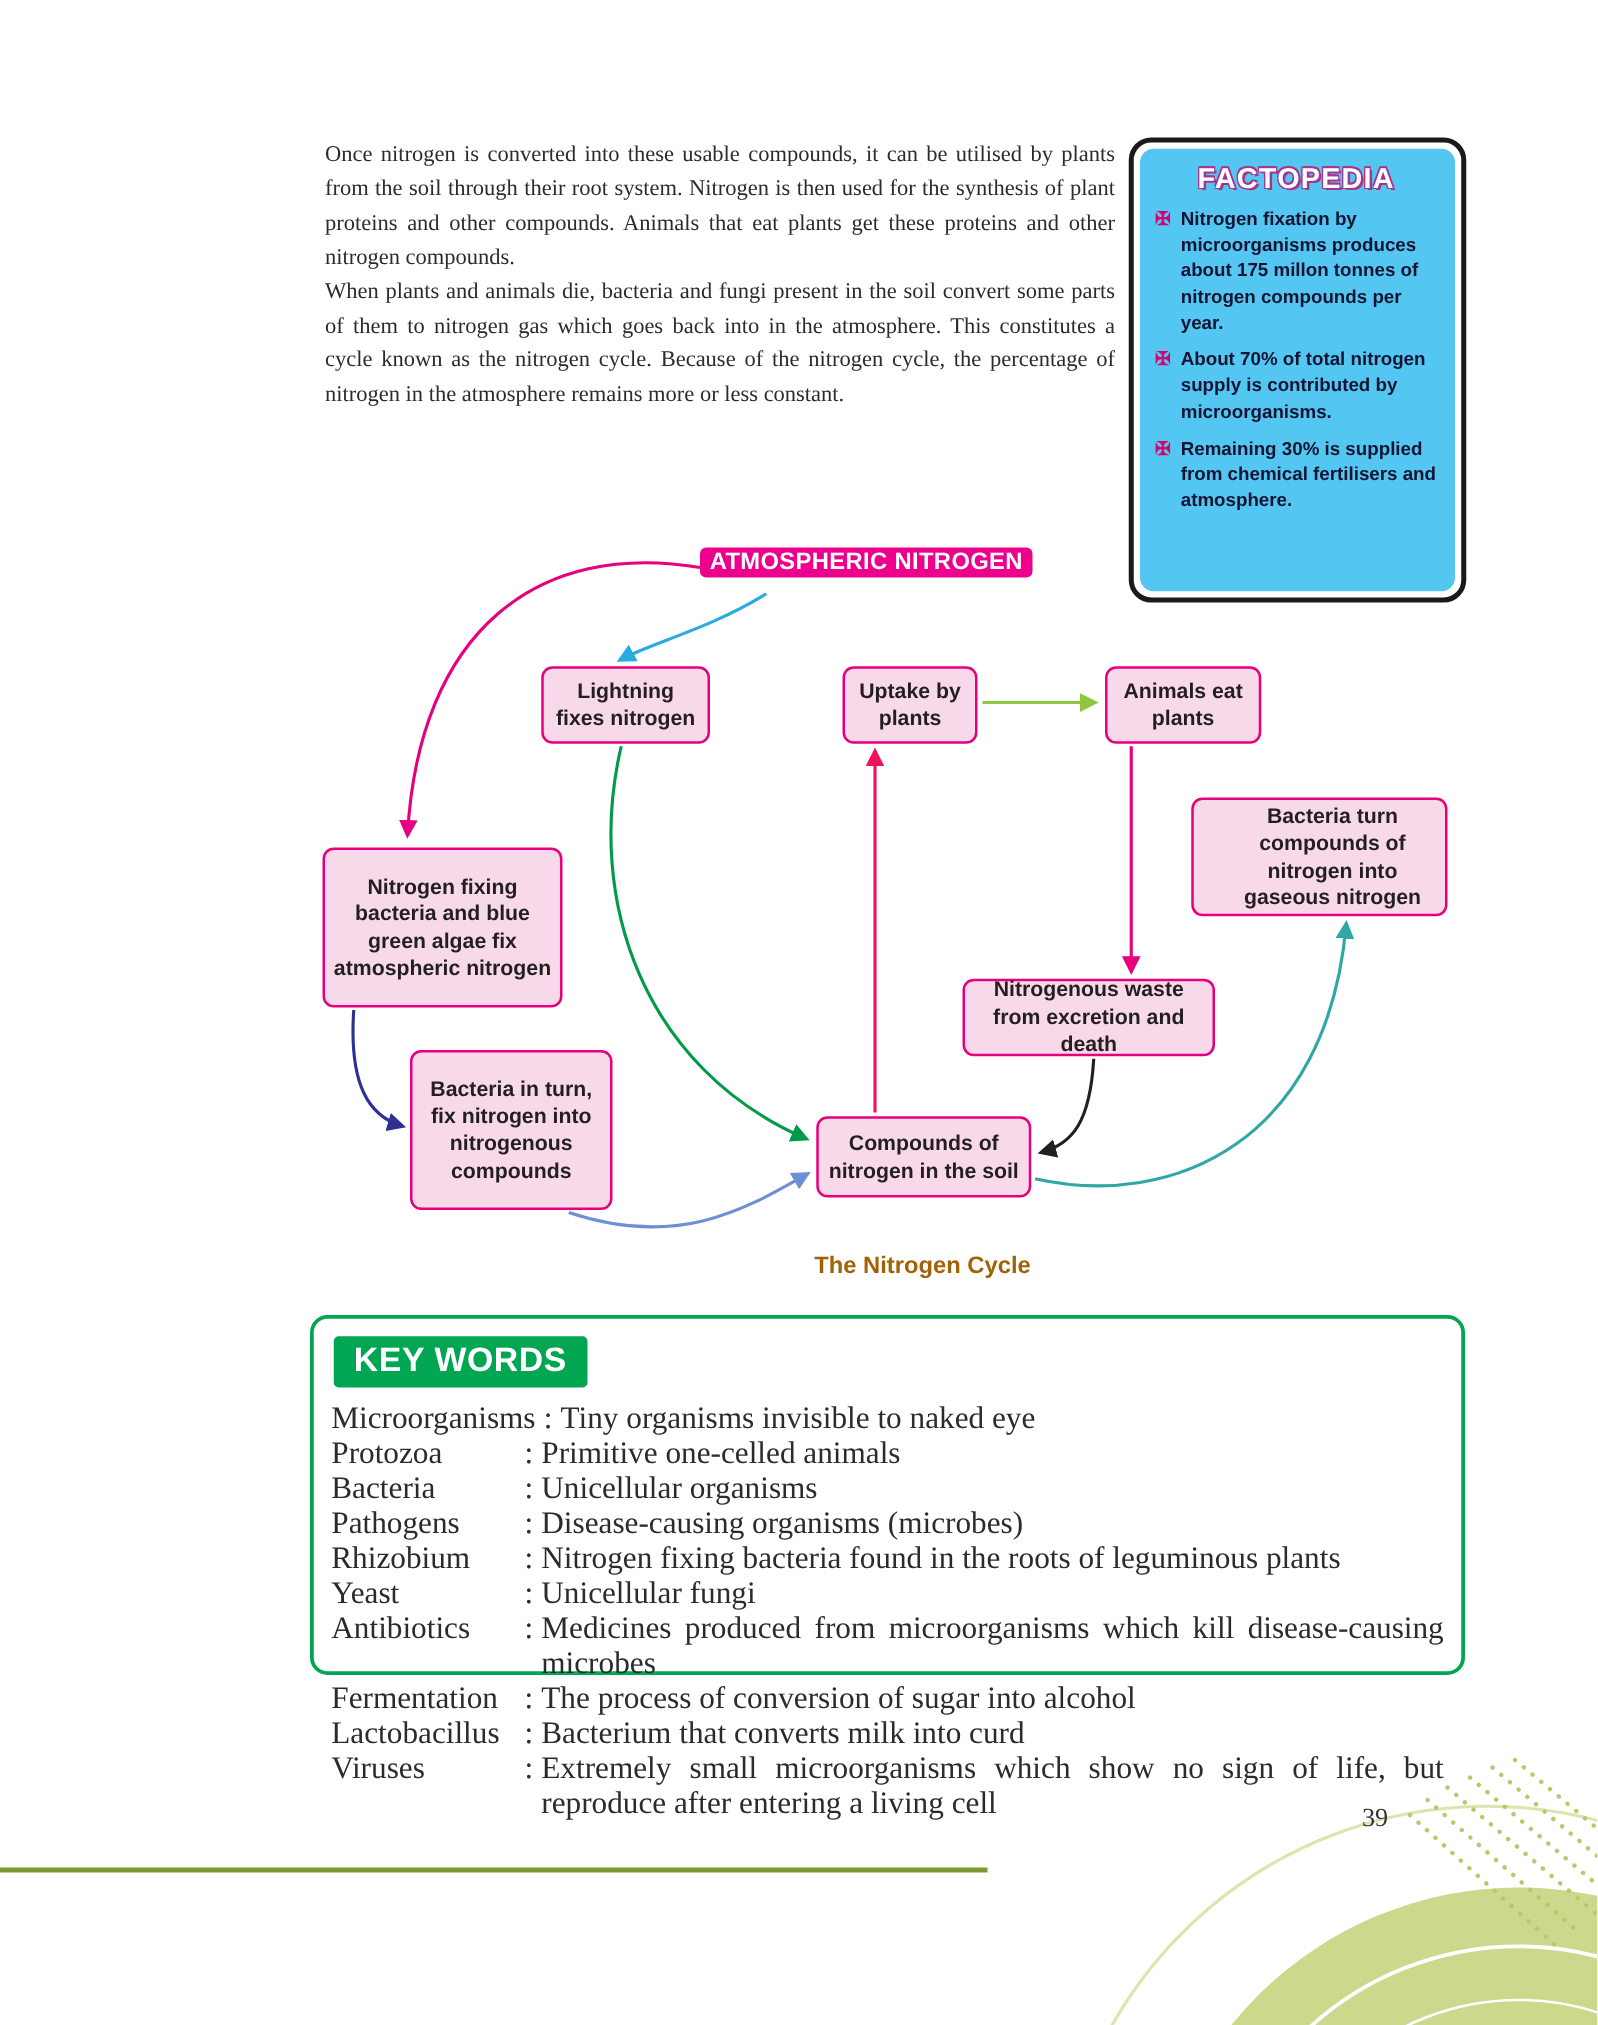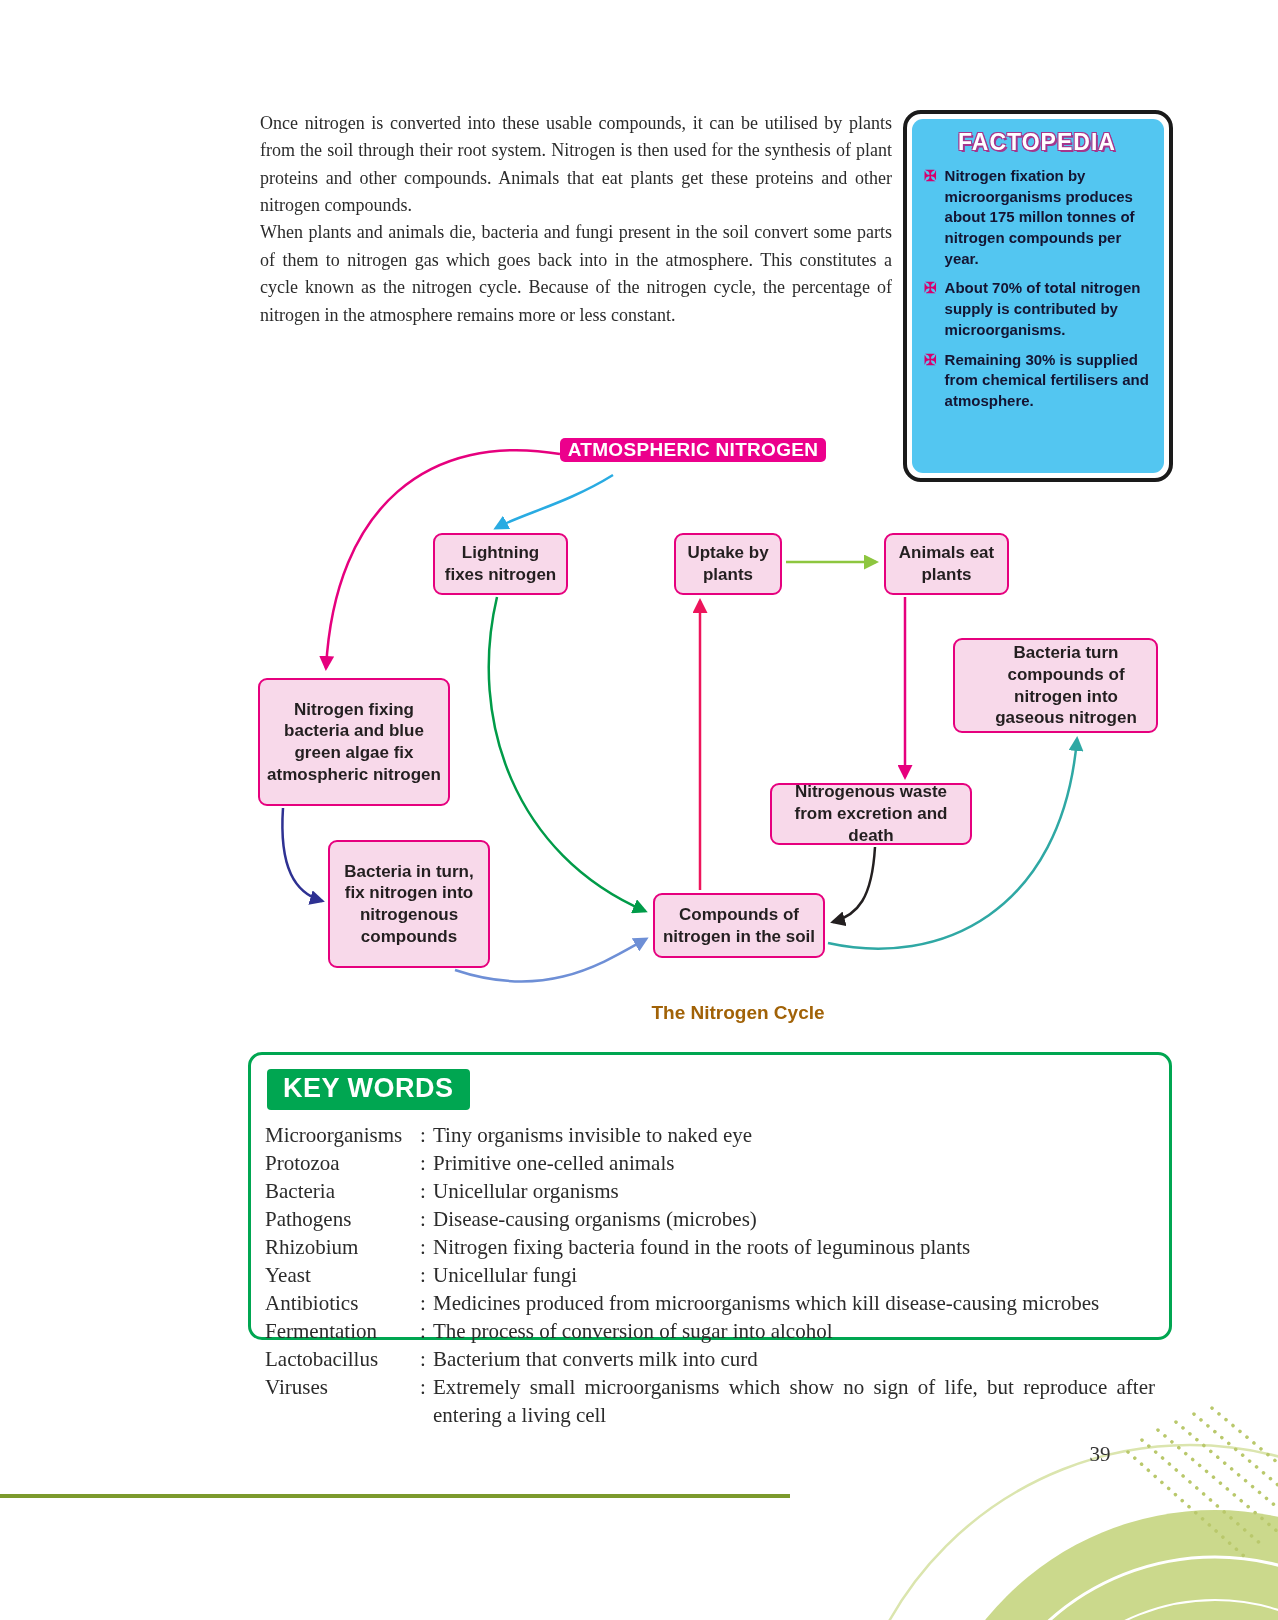--- a/index.html
+++ b/index.html
@@ -92,21 +92,21 @@
     background:#ffffff; z-index:2;
   }
   .kw-title {
     position:absolute; left:16px; top:14px;
     background:#00a651; color:#ffffff;
     font-family:"Liberation Sans", sans-serif;
     font-weight:bold; font-size:27px; letter-spacing:0.5px;
     padding:4px 16px 6px 16px; border-radius:4px;
   }
   .kw-list { position:absolute; left:14px; top:66px; width:890px; }
-  .kw-row { display:flex; font-size:21px; line-height:28px; color:#2b2b2b; }
+  .kw-row { display:flex; font-size:25px; line-height:28px; color:#2b2b2b; }
   .kw-term  { flex:0 0 148px; }
   .kw-colon { flex:0 0 20px; text-align:center; }
   .kw-def   { flex:1 1 auto; text-align:justify; }
 
   
   .page-number {
     position:absolute; left:1080px; top:1442px; width:40px;
     font-size:21px; color:#333333; text-align:center; z-index:4;
   }
   .footer-rule {

